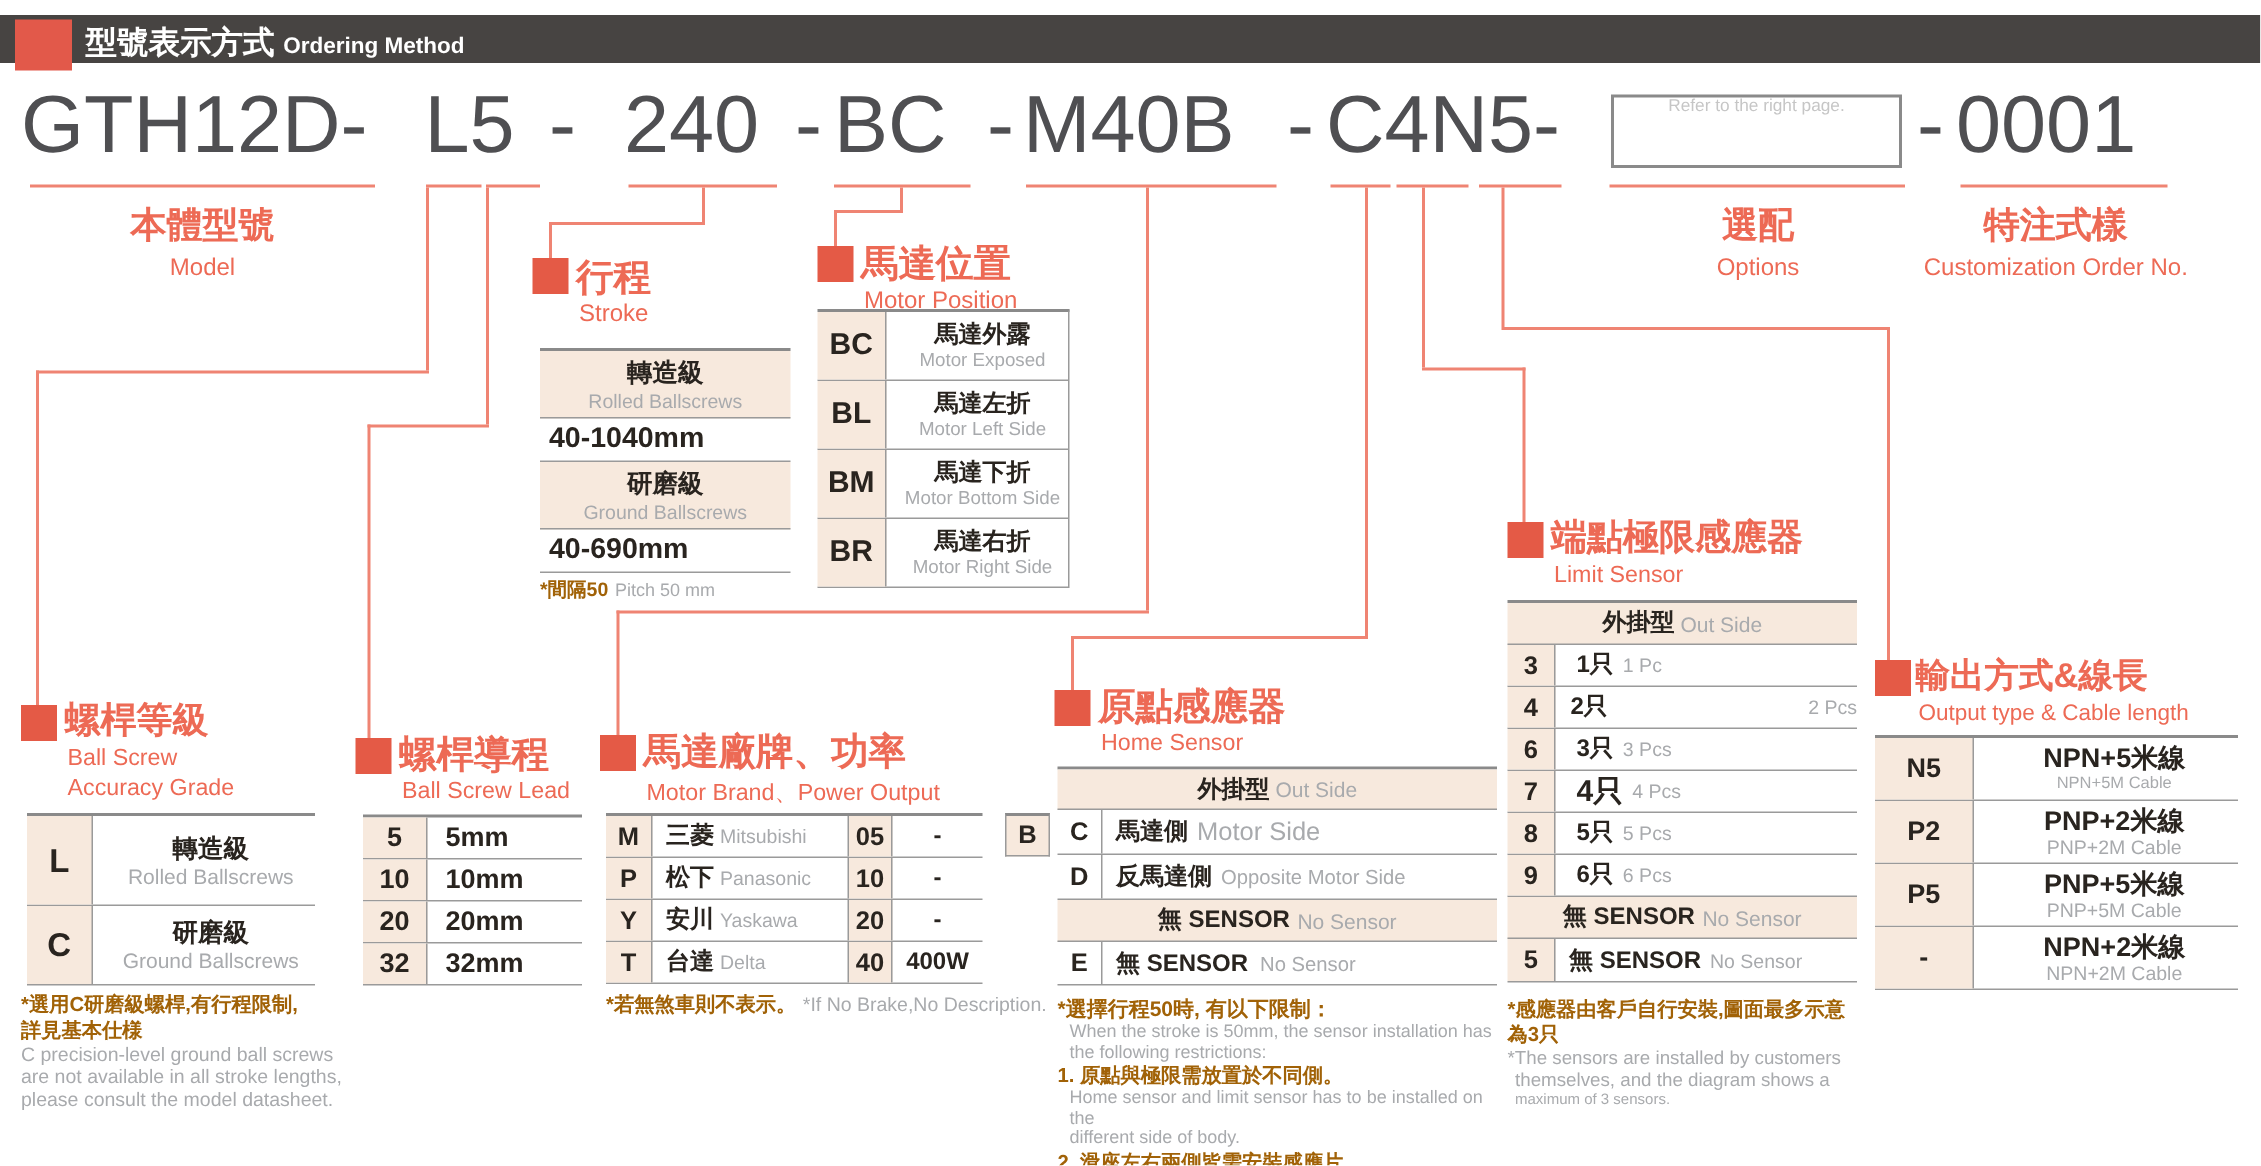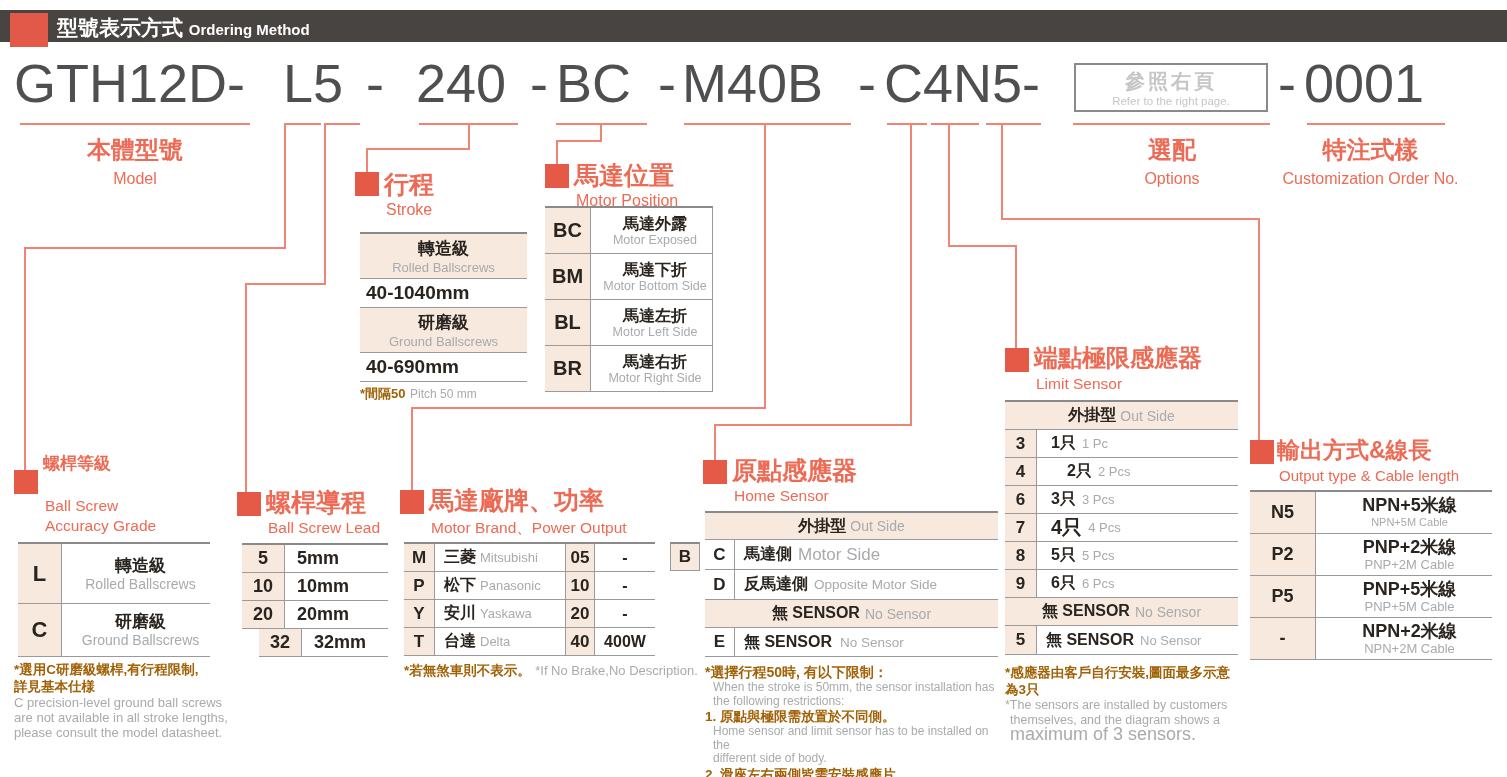--- a/index.html
+++ b/index.html
@@ -59,21 +59,20 @@
   <div class="mseg" style="left:283px;">L5</div>
   <div class="mseg" style="left:366px;">-</div>
   <div class="mseg" style="left:416px;">240</div>
   <div class="mseg" style="left:530px;">-</div>
   <div class="mseg" style="left:556px;">BC</div>
   <div class="mseg" style="left:658px;">-</div>
   <div class="mseg" style="left:682px;">M40B</div>
   <div class="mseg" style="left:858px;">-</div>
   <div class="mseg" style="left:884px;">C4N5-</div>
   <div class="obox">
-    <span class="z">參照右頁</span>
     <span class="e">Refer to the right page.</span>
   </div>
   <div class="mseg" style="left:1278px;">-</div>
   <div class="mseg" style="left:1304px;">0001</div>
 
   <div class="ul" style="left:20px;top:123px;width:230px;"></div>
   <div class="ul" style="left:284px;top:123px;width:37px;"></div>
   <div class="ul" style="left:324px;top:123px;width:36px;"></div>
   <div class="ul" style="left:419px;top:123px;width:99px;"></div>
   <div class="ul" style="left:556px;top:123px;width:91px;"></div>
@@ -158,44 +157,44 @@
   <div class="sece" style="left:576px;top:192px;font-size:16px;">Motor Position</div>
   <div class="tbl" style="left:545px;top:206px;width:168px;border-right:1px solid #9a9a9a;">
     <div class="trow" style="height:46px;">
       <div class="code bg" style="width:46px;font-size:20px;">BC</div>
       <div class="desc stack" style="padding-left:7px;flex:1;">
         <span class="zh" style="font-size:16px;line-height:18px;">馬達外露</span>
         <span class="gy" style="font-size:12.5px;line-height:14px;">Motor Exposed</span>
       </div>
     </div>
     <div class="trow" style="height:46px;">
+      <div class="code bg" style="width:46px;font-size:20px;">BL</div>
+      <div class="desc stack" style="padding-left:7px;flex:1;">
+        <span class="zh" style="font-size:16px;line-height:18px;">馬達左折</span>
+        <span class="gy" style="font-size:12.5px;line-height:14px;">Motor Left Side</span>
+      </div>
+    </div>
+    <div class="trow" style="height:46px;">
       <div class="code bg" style="width:46px;font-size:20px;">BM</div>
       <div class="desc stack" style="padding-left:7px;flex:1;">
         <span class="zh" style="font-size:16px;line-height:18px;">馬達下折</span>
         <span class="gy" style="font-size:12.5px;line-height:14px;">Motor Bottom Side</span>
-      </div>
-    </div>
-    <div class="trow" style="height:46px;">
-      <div class="code bg" style="width:46px;font-size:20px;">BL</div>
-      <div class="desc stack" style="padding-left:7px;flex:1;">
-        <span class="zh" style="font-size:16px;line-height:18px;">馬達左折</span>
-        <span class="gy" style="font-size:12.5px;line-height:14px;">Motor Left Side</span>
       </div>
     </div>
     <div class="trow" style="height:46px;">
       <div class="code bg" style="width:46px;font-size:20px;">BR</div>
       <div class="desc stack" style="padding-left:7px;flex:1;">
         <span class="zh" style="font-size:16px;line-height:18px;">馬達右折</span>
         <span class="gy" style="font-size:12.5px;line-height:14px;">Motor Right Side</span>
       </div>
     </div>
   </div>
 
   <div class="sq" style="left:14px;top:470px;"></div>
-  <div class="secz" style="left:43px;top:452px;font-size:17px;">螺桿等級</div>
+  <div class="secz" style="left:43px;top:464px;font-size:24px;">螺桿等級</div>
   <div class="sece" style="left:45px;top:497px;font-size:15.5px;">Ball Screw</div>
   <div class="sece" style="left:45px;top:517px;font-size:15.5px;">Accuracy Grade</div>
   <div class="tbl" style="left:18px;top:542px;width:192px;">
     <div class="trow" style="height:60px;">
       <div class="code bg" style="width:44px;font-size:22px;">L</div>
       <div class="desc stack" style="padding-left:9px;flex:1;">
         <span class="zh" style="font-size:17px;line-height:20px;">轉造級</span>
         <span class="gy" style="font-size:14px;line-height:16px;">Rolled Ballscrews</span>
       </div>
     </div>
@@ -230,21 +229,21 @@
       <div class="desc" style="padding-left:12px;flex:1;">
         <span class="zh" style="font-size:18px;">10mm</span>
       </div>
     </div>
     <div class="trow" style="height:28px;">
       <div class="code bg" style="width:43px;font-size:18px;">20</div>
       <div class="desc" style="padding-left:12px;flex:1;">
         <span class="zh" style="font-size:18px;">20mm</span>
       </div>
     </div>
-    <div class="trow" style="height:28px;margin-left:17px;">
+    <div class="trow" style="height:28px;">
       <div class="code bg" style="width:43px;font-size:18px;">32</div>
       <div class="desc" style="padding-left:12px;flex:1;">
         <span class="zh" style="font-size:18px;">32mm</span>
       </div>
     </div>
   </div>
 
   <div class="sq" style="left:400px;top:490px;"></div>
   <div class="secz" style="left:429px;top:484px;font-size:25px;">馬達廠牌、功率</div>
   <div class="sece" style="left:431px;top:518px;font-size:15.5px;">Motor Brand、Power Output</div>
@@ -357,21 +356,21 @@
     </div>
     <div class="trow" style="height:28px;">
       <div class="code bg" style="width:32px;font-size:17px;">3</div>
       <div class="desc" style="padding-left:14px;flex:1;">
         <span class="zh" style="font-size:16px;">1只</span>
         <span class="gy" style="font-size:13px;margin-left:6px;">1 Pc</span>
       </div>
     </div>
     <div class="trow" style="height:28px;">
       <div class="code bg" style="width:32px;font-size:17px;">4</div>
-      <div class="desc" style="padding-left:30px;flex:1;">
+      <div class="desc" style="padding-left:10px;flex:1;justify-content:space-between;">
         <span class="zh" style="font-size:16px;">2只</span>
         <span class="gy" style="font-size:13px;margin-left:6px;">2 Pcs</span>
       </div>
     </div>
     <div class="trow" style="height:28px;">
       <div class="code bg" style="width:32px;font-size:17px;">6</div>
       <div class="desc" style="padding-left:14px;flex:1;">
         <span class="zh" style="font-size:16px;">3只</span>
         <span class="gy" style="font-size:13px;margin-left:6px;">3 Pcs</span>
       </div>
@@ -407,21 +406,21 @@
         <span class="zh" style="font-size:16px;">無 SENSOR</span>
         <span class="gy" style="font-size:13px;margin-left:6px;">No Sensor</span>
       </div>
     </div>
   </div>
   <div class="fn" style="left:1005px;top:664px;width:250px;">
     <div class="noter" style="font-size:13.5px;line-height:17px;">*感應器由客戶自行安裝,圖面最多示意</div>
     <div class="noter" style="font-size:13.5px;line-height:17px;">為3只</div>
     <div class="noteg" style="font-size:12.5px;line-height:14.5px;">*The sensors are installed by customers</div>
     <div class="noteg" style="font-size:12.5px;line-height:14.5px;padding-left:5px;">themselves, and the diagram shows a</div>
-    <div class="noteg" style="font-size:18px;line-height:14.5px;padding-left:5px;">maximum of 3 sensors.</div>
+    <div class="noteg" style="font-size:10px;line-height:14.5px;padding-left:5px;">maximum of 3 sensors.</div>
   </div>
 
   <div class="sq" style="left:1250px;top:440px;"></div>
   <div class="secz" style="left:1277px;top:435px;font-size:23px;">輸出方式&amp;線長</div>
   <div class="sece" style="left:1279px;top:467px;font-size:15px;">Output type &amp; Cable length</div>
   <div class="tbl" style="left:1250px;top:490px;width:242px;">
     <div class="trow" style="height:42px;">
       <div class="code bg" style="width:66px;font-size:18px;">N5</div>
       <div class="desc stack" style="padding-left:11px;flex:1;">
         <span class="zh" style="font-size:18px;line-height:20px;">NPN+5米線</span>

